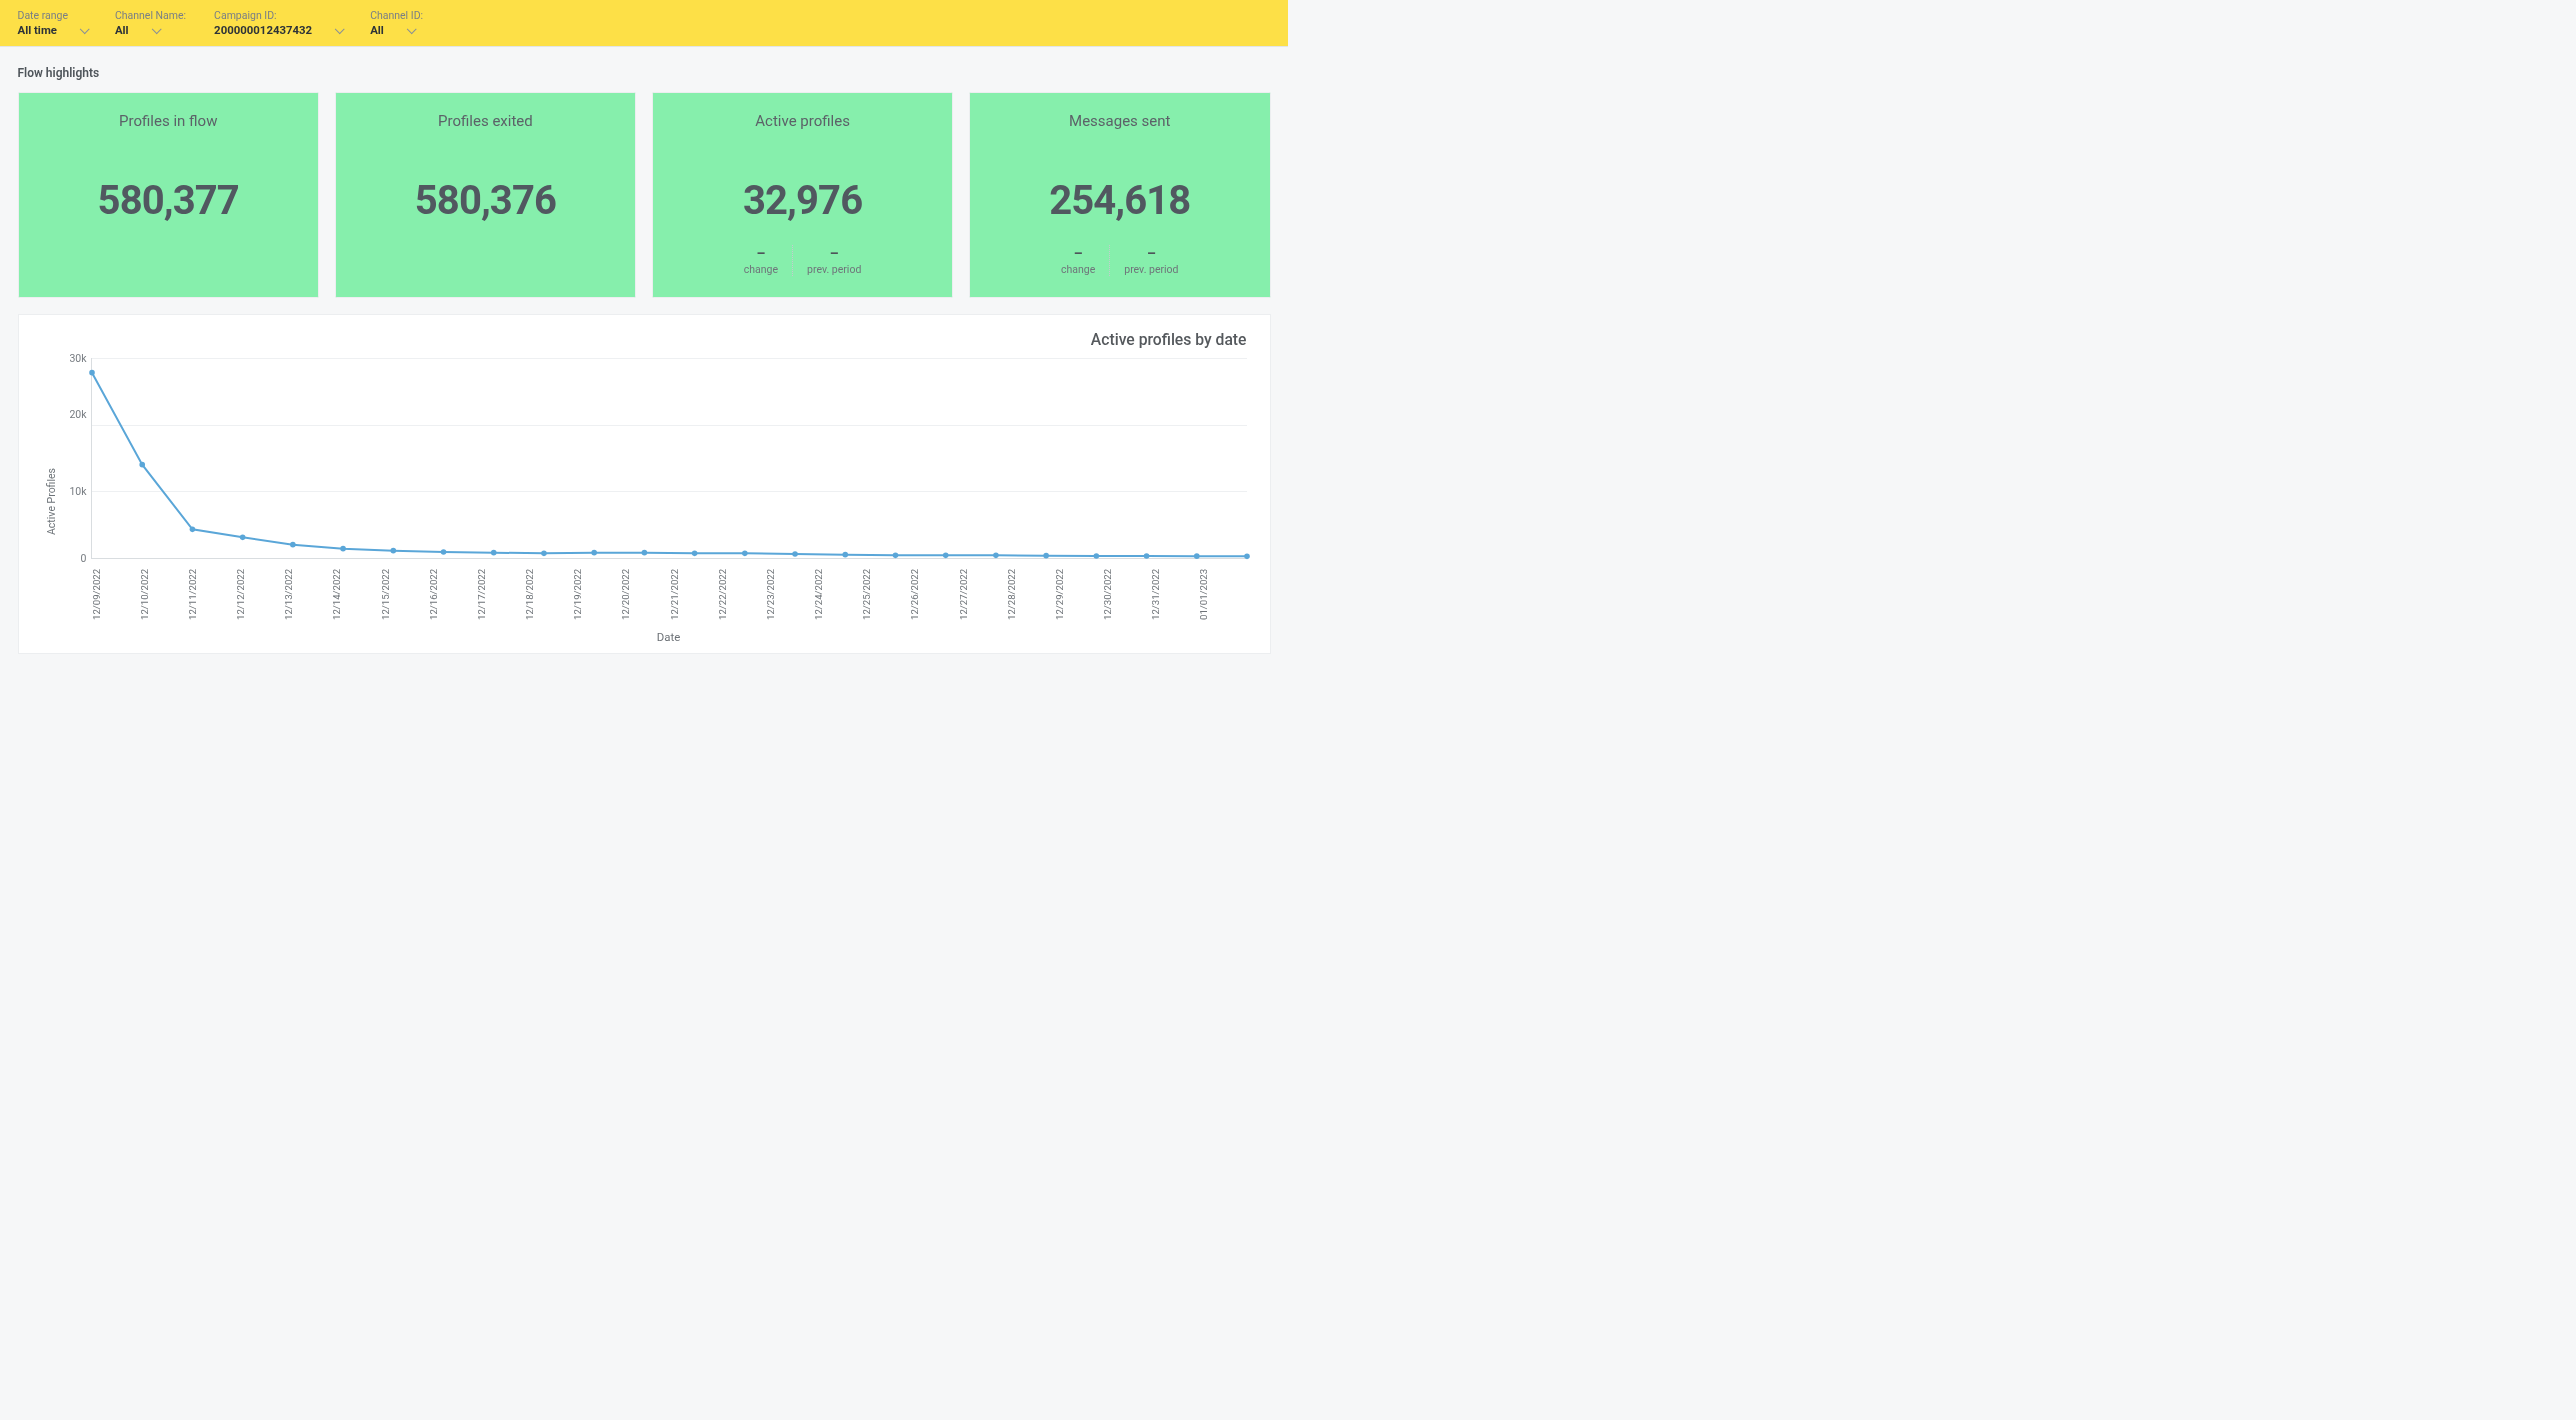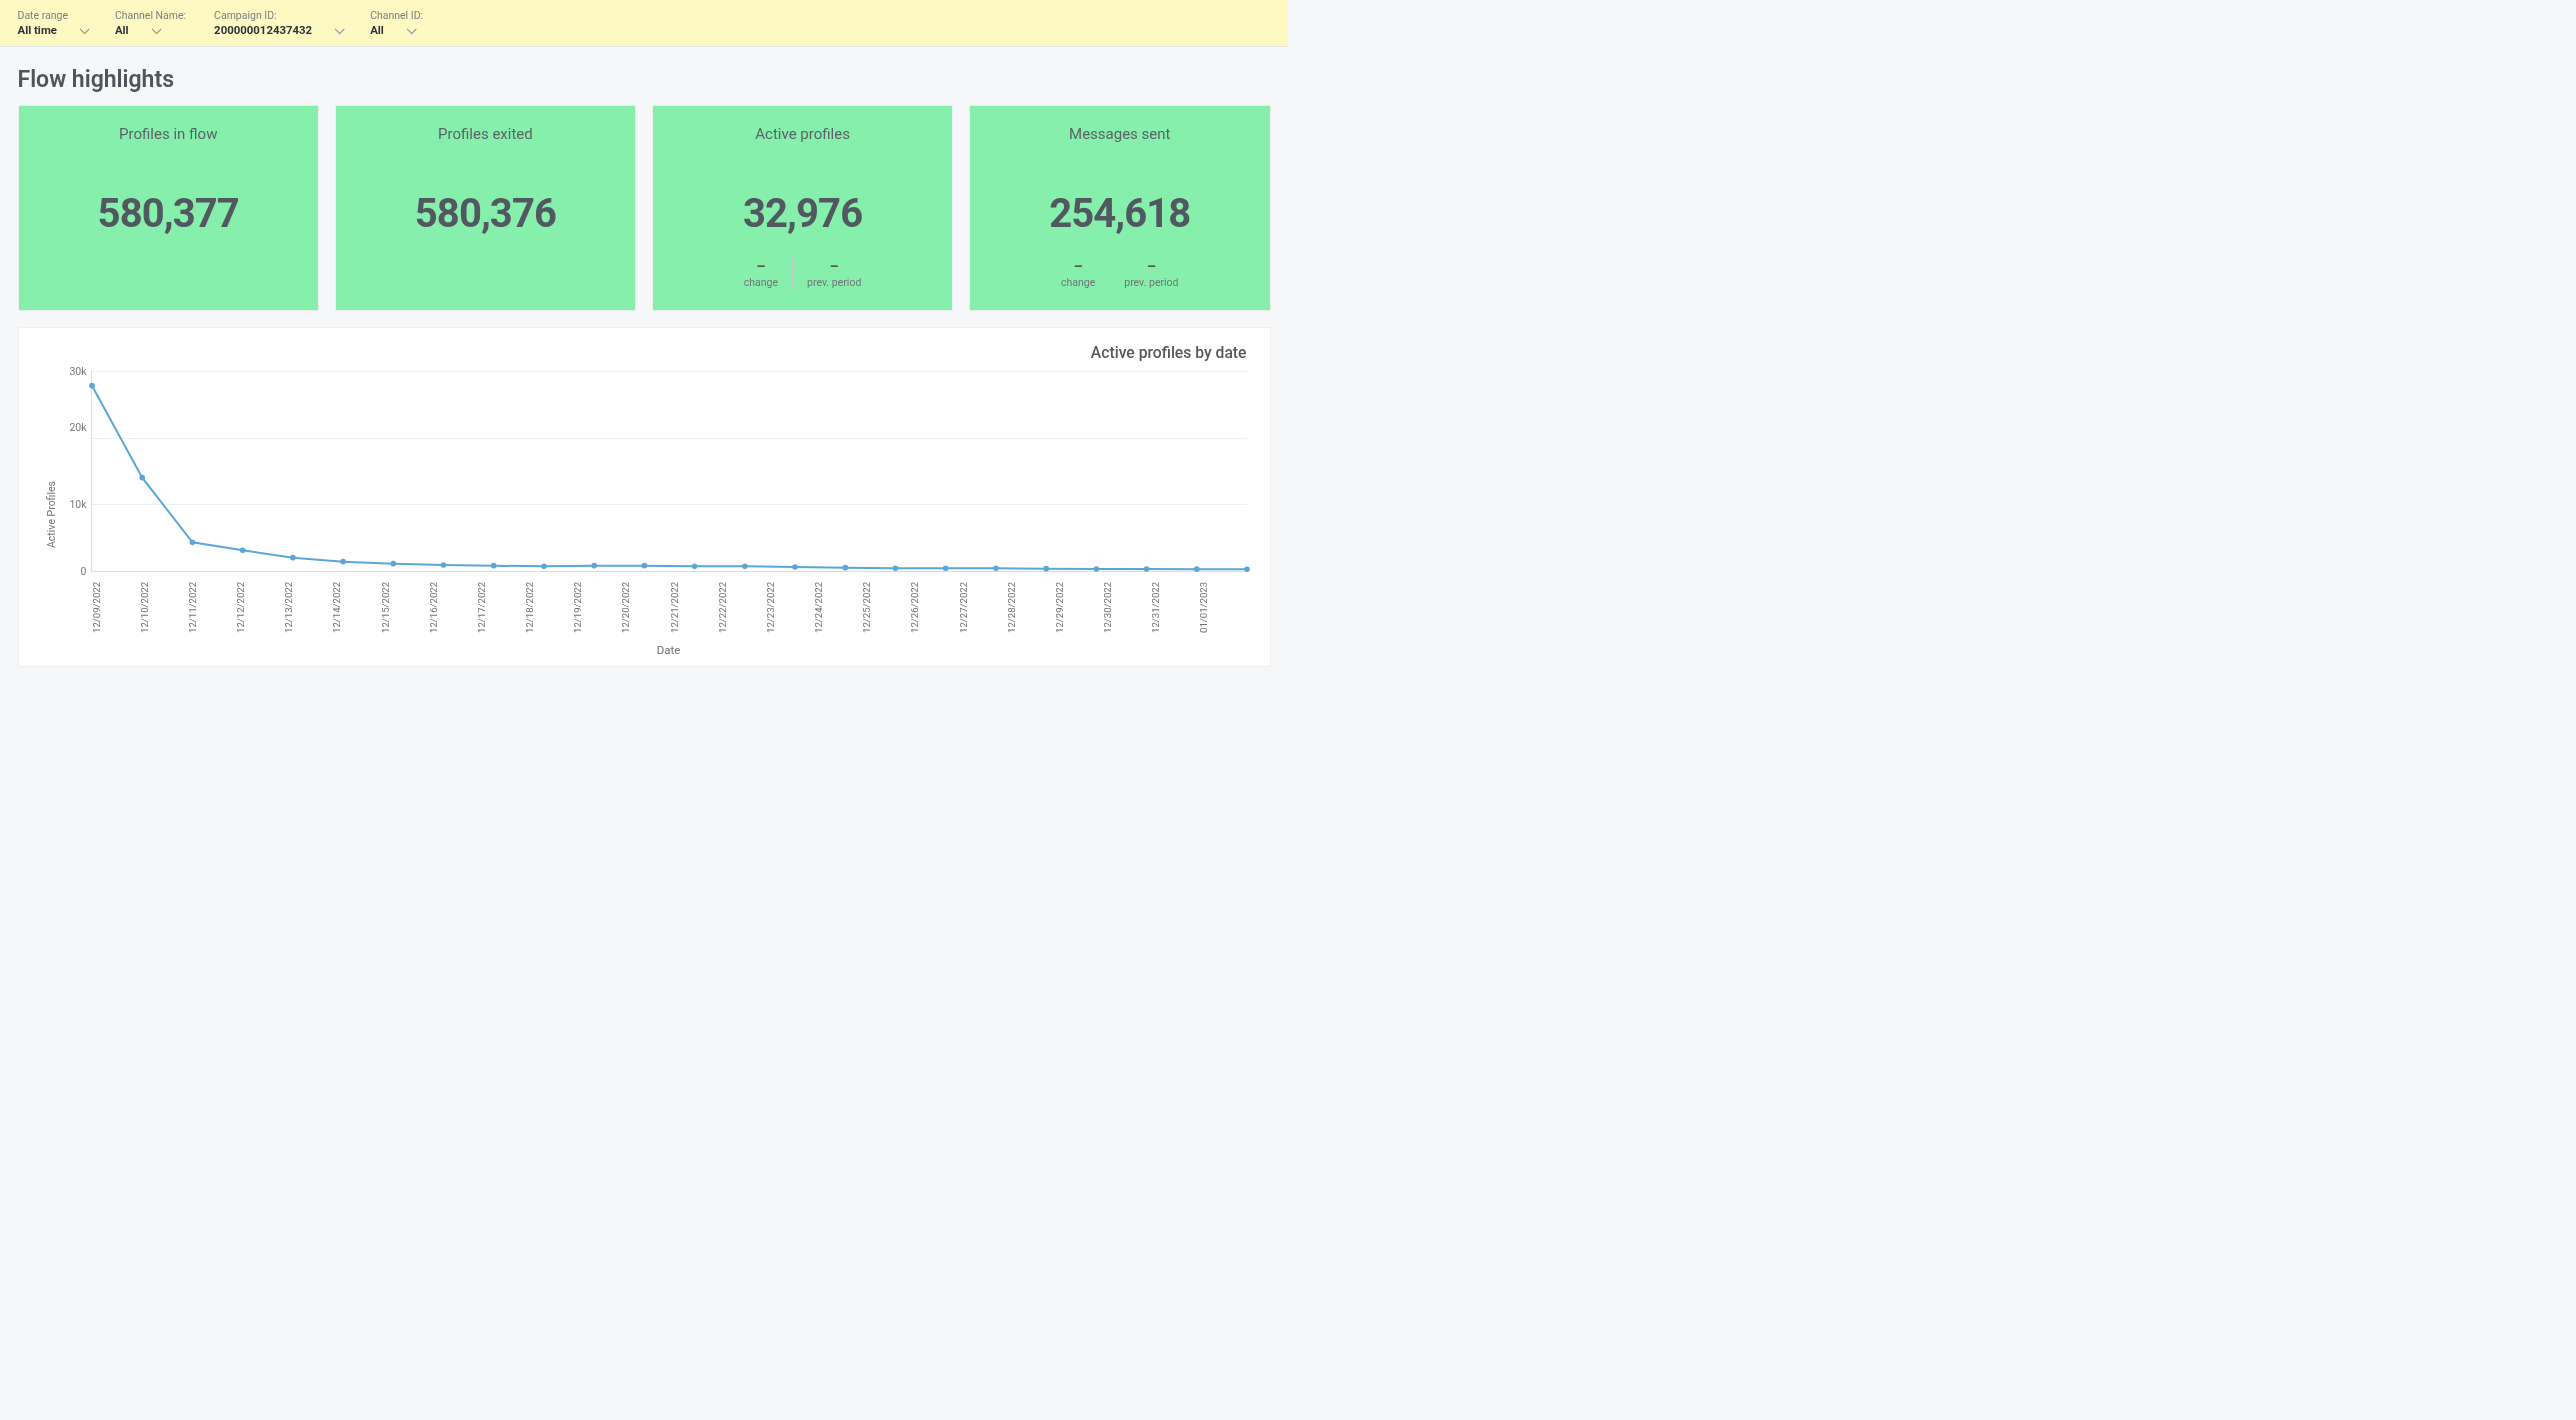--- a/index.html
+++ b/index.html
@@ -6,34 +6,34 @@
   body {
     font-family: -apple-system, BlinkMacSystemFont, "Segoe UI", Roboto, Helvetica, Arial, sans-serif;
     background: #f6f7f8;
     color: #333;
     width: 1288px;
   }
   .filter-bar {
     display: flex;
     gap: 28px;
     padding: 8.7px 17.5px;
-    background: #fef9c3;
+    background: #fde047;
     border-bottom: 0.9px solid #e2e5e7;
   }
   .filter-item { display: flex; flex-direction: column; gap: 1.7px; }
   .filter-label { font-size: 10.5px; color: #7a7f85; font-weight: 400; }
   .filter-value {
     font-size: 11.4px; color: #2d3338; font-weight: 700;
     display: flex; align-items: center; gap: 23px; cursor: pointer;
   }
   .chevron {
     width: 7px; height: 7px; border-right: 1.3px solid #8a9096; border-bottom: 1.3px solid #8a9096;
     transform: rotate(45deg) translateY(-1.7px);
   }
-  .section-title { font-size: 23px; font-weight: 600; color: #4f555b; padding: 19px 17.5px 12.2px; }
+  .section-title { font-size: 12px; font-weight: 600; color: #4f555b; padding: 19px 17.5px 12.2px; }
   .cards {
     display: grid; grid-template-columns: repeat(4, 1fr); gap: 15.7px;
     padding: 0 17.5px 15.7px;
   }
   .card {
     background: #86efac; border: 0.9px solid #eceef0; border-radius: 1.7px;
     padding: 19px 8.7px 21px; text-align: center; min-height: 175px;
     display: flex; flex-direction: column; align-items: center;
   }
   .card-title { font-size: 15px; font-weight: 400; color: #5c6268; margin-bottom: 19px; }

